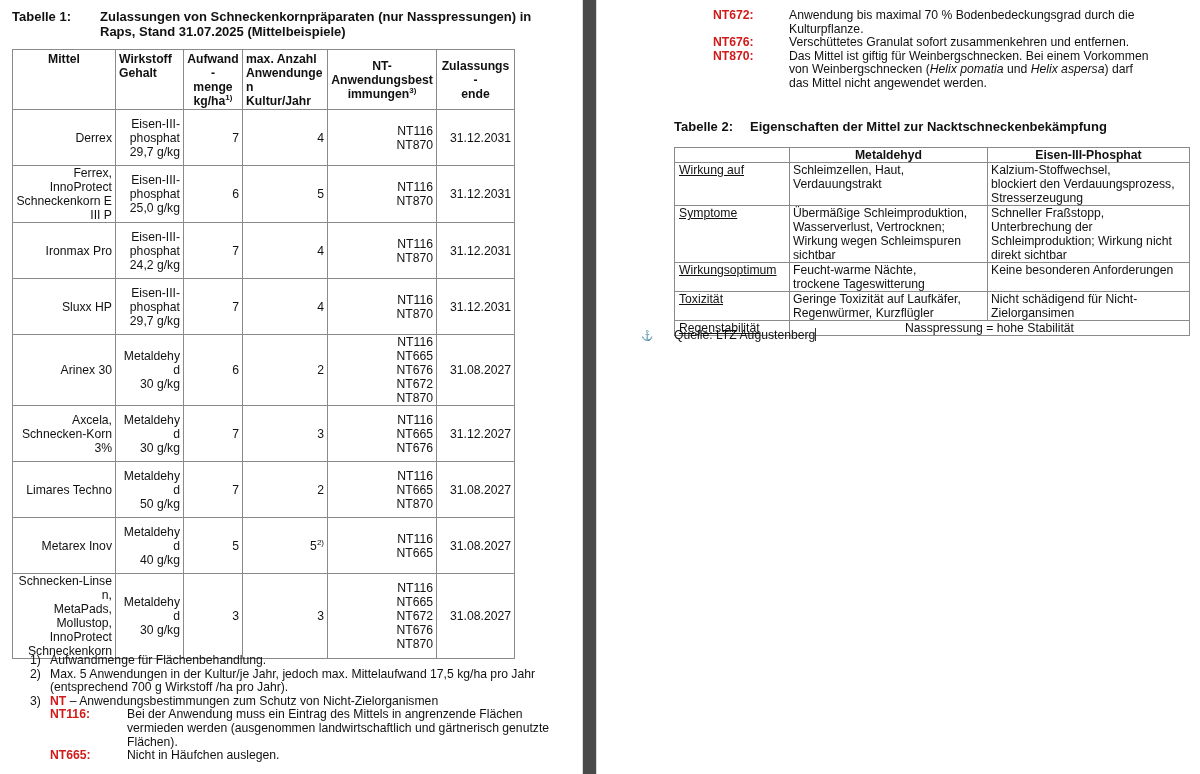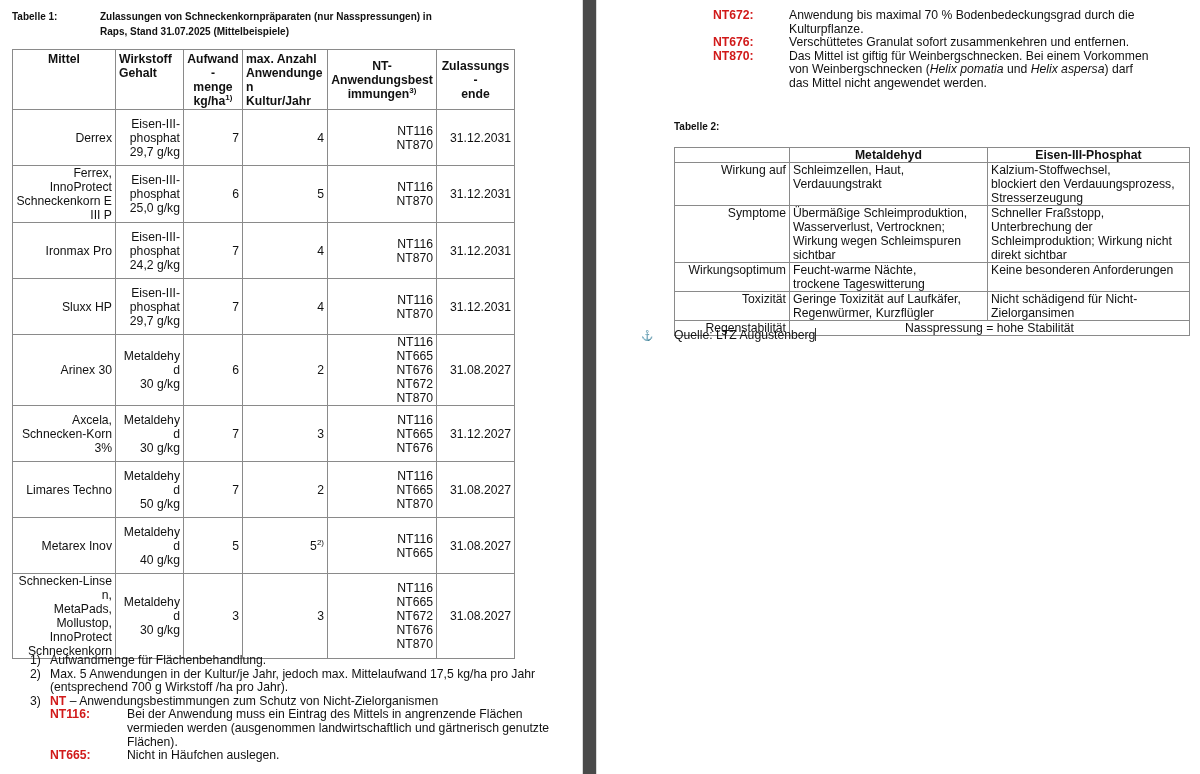--- a/index.html
+++ b/index.html
@@ -4,21 +4,21 @@
 <style>
   html, body { margin:0; padding:0; }
   body { width:1200px; height:774px; background:#ffffff; position:relative; overflow:hidden;
          font-family:"Liberation Sans", sans-serif; color:#111; font-size:12.2px; }
   .page { position:absolute; top:0; background:#fff; }
   #page-left { left:0; width:582px; height:774px; }
   #page-right { left:597px; width:690px; height:774px; }
   #divider { position:absolute; left:582px; top:0; width:15px; height:774px; background:#4a4a4a;
              border-left:1px solid #d9d9d9; border-right:1px solid #d9d9d9; box-sizing:border-box; }
 
-  .caption { position:absolute; font-weight:bold; font-size:10px; line-height:15px; }
+  .caption { position:absolute; font-weight:bold; font-size:13px; line-height:15px; }
   .caption .lbl { position:absolute; left:0; top:0; }
   .caption .txt { position:absolute; top:0; }
 
   table { border-collapse:collapse; position:absolute; table-layout:fixed; }
   td, th { border:1px solid #8a8a8a; font-size:12.2px; line-height:14px; padding:0 3px; }
 
   #t1 { left:12px; top:49px; width:502px; }
   #t1 th { font-weight:bold; vertical-align:top; text-align:center; padding-top:2px; padding-bottom:1px; }
   #t1 th.left { text-align:left; }
   #t1 td { text-align:right; vertical-align:middle; }
@@ -32,21 +32,21 @@
   .nt-row { position:relative; padding-left:77px; }
   .nt-code { position:absolute; left:0; top:0; color:#d11a1a; font-weight:bold; }
   .red { color:#d11a1a; font-weight:bold; }
 
   .rnotes { position:absolute; left:116px; top:9px; width:440px; font-size:12.2px; line-height:13.6px; }
   .rnotes .nt-row { padding-left:76px; }
 
   #t2 { left:77px; top:147px; width:515px; }
   #t2 th { font-weight:bold; text-align:center; vertical-align:top; }
   #t2 td { vertical-align:top; text-align:left; }
-  #t2 td.rl { text-align:right; padding-left:4px; }
+  #t2 td.rl { text-align:left; padding-left:4px;text-decoration:underline; }
 
   .source { position:absolute; left:77px; top:328px; font-size:12.2px; line-height:14px; }
   .source .caret { display:inline-block; width:1px; height:13px; background:#333; vertical-align:-2px; }
   .anchor-icon { position:absolute; left:44px; top:330px; width:12px; height:11px; color:#888; font-size:10px; line-height:11px; }
 </style>
 </head>
 <body>
 
 <div class="page" id="page-left">
   <div class="caption" style="left:12px; top:9px; width:560px; height:32px;">
@@ -243,20 +243,21 @@
       <span>Verschüttetes Granulat sofort zusammenkehren und entfernen.</span>
     </div>
     <div class="nt-row">
       <span class="nt-code">NT870:</span>
       <span><span>Das Mittel ist giftig für Weinbergschnecken. Bei einem Vorkommen von Weinbergschnecken (</span><i>Helix pomatia</i><span> und </span><i>Helix aspersa</i><span>) darf das Mittel nicht angewendet werden.</span></span>
     </div>
   </div>
 
   <div class="caption" style="left:77px; top:119px; width:520px; height:16px;">
     <span class="lbl">Tabelle 2:</span>
+    <span class="txt" style="left:76px;">Eigenschaften der Mittel zur Nacktschneckenbekämpfung</span>
   </div>
 
   <table id="t2">
     <colgroup>
         <col style="width:115px">
         <col style="width:198px">
         <col style="width:202px">
       </colgroup>
     <thead>
       <tr>

